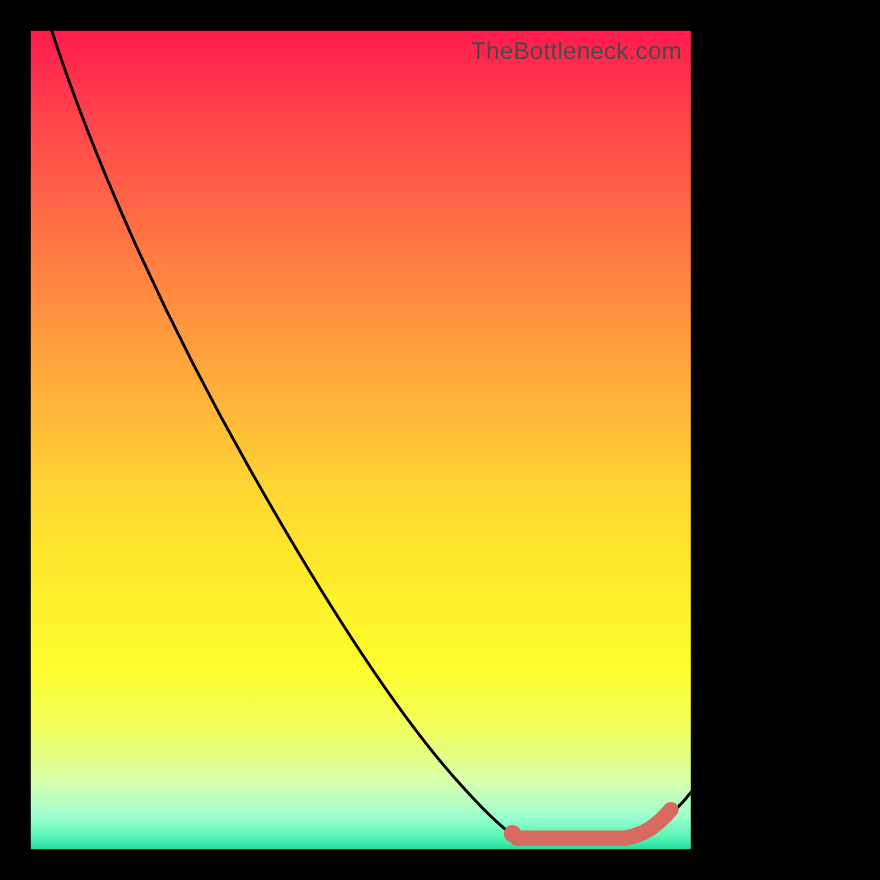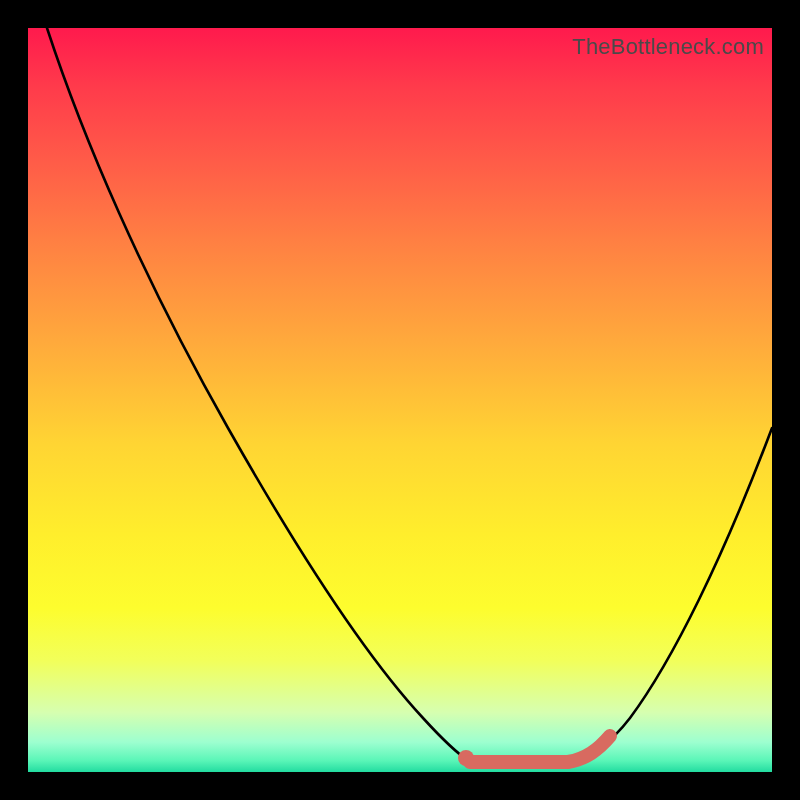--- a/index.html
+++ b/index.html
@@ -16,21 +16,21 @@
     top: 0;
     left: 0;
     width: 800px;
     height: 800px;
     background: #000;
   }
   .plot {
     position: absolute;
     left: 28px;
     top: 28px;
-    width: 744px;
+    width: 600px;
     height: 744px;
     background: linear-gradient(to bottom,
       #ff1a4d 0%,
       #ff3b4b 8%,
       #ff5c48 18%,
       #ff8442 30%,
       #ffa93c 42%,
       #ffd533 56%,
       #ffee2c 68%,
       #fdfd2e 78%,

